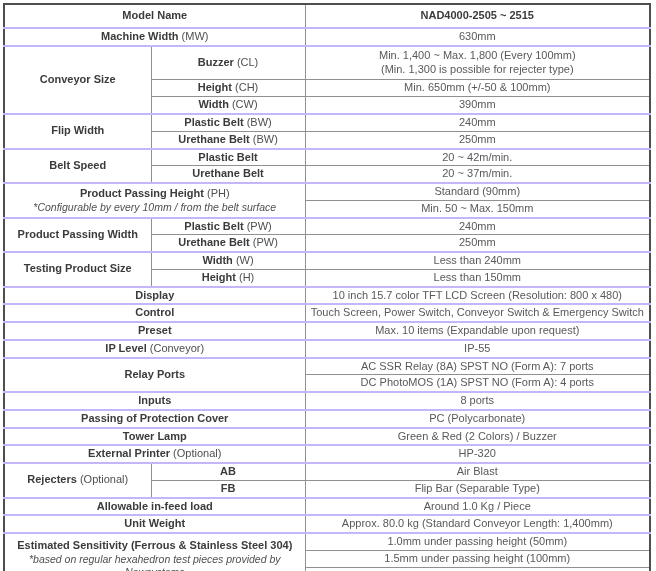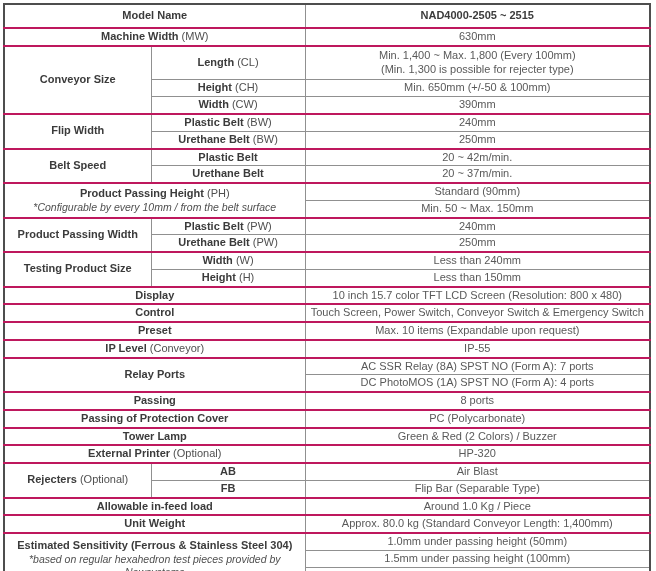--- a/index.html
+++ b/index.html
@@ -26,21 +26,21 @@
     font-size: 11px;
     color: #595959;
     padding: 1px 4px;
     line-height: 1.25;
     overflow: hidden;
   }
   tr { height: 17px; }
   tr.r-first { height: 24px; }
   tr.r-tall  { height: 34px; }
   
-  tr.maj > td { border-top: 2px solid #be185d; }
+  tr.maj > td { border-top: 2px solid #c4b5fd; }
   .lbl {
     font-weight: bold;
     color: #3b3b3b;
   }
   .sfx {
     font-weight: normal;
     color: #4f4f4f;
   }
   .note {
     font-weight: normal;
@@ -67,21 +67,21 @@
       <td><span class="val-strong">NAD4000-2505 ~ 2515</span></td>
     </tr>
 
     <tr class="maj">
       <td colspan="2"><span class="lbl">Machine Width</span> <span class="sfx">(MW)</span></td>
       <td>630mm</td>
     </tr>
 
     <tr class="maj r-tall">
       <td rowspan="3"><span class="lbl">Conveyor Size</span></td>
-      <td><span class="lbl">Length</span> <span class="sfx">(CL)</span></td>
+      <td><span class="lbl">Buzzer</span> <span class="sfx">(CL)</span></td>
       <td>
         <span class="vline">Min. 1,400 ~ Max. 1,800 (Every 100mm)</span>
         <span class="vline">(Min. 1,300 is possible for rejecter type)</span>
       </td>
     </tr>
     <tr>
       <td><span class="lbl">Height</span> <span class="sfx">(CH)</span></td>
       <td>Min. 650mm (+/-50 &amp; 100mm)</td>
     </tr>
     <tr>
@@ -162,21 +162,21 @@
 
     <tr class="maj">
       <td colspan="2" rowspan="2"><span class="lbl">Relay Ports</span></td>
       <td>AC SSR Relay (8A) SPST NO (Form A): 7 ports</td>
     </tr>
     <tr>
       <td>DC PhotoMOS (1A) SPST NO (Form A): 4 ports</td>
     </tr>
 
     <tr class="maj">
-      <td colspan="2"><span class="lbl">Passing</span></td>
+      <td colspan="2"><span class="lbl">Inputs</span></td>
       <td>8 ports</td>
     </tr>
 
     <tr class="maj">
       <td colspan="2"><span class="lbl">Passing of Protection Cover</span></td>
       <td>PC (Polycarbonate)</td>
     </tr>
 
     <tr class="maj">
       <td colspan="2"><span class="lbl">Tower Lamp</span></td>

